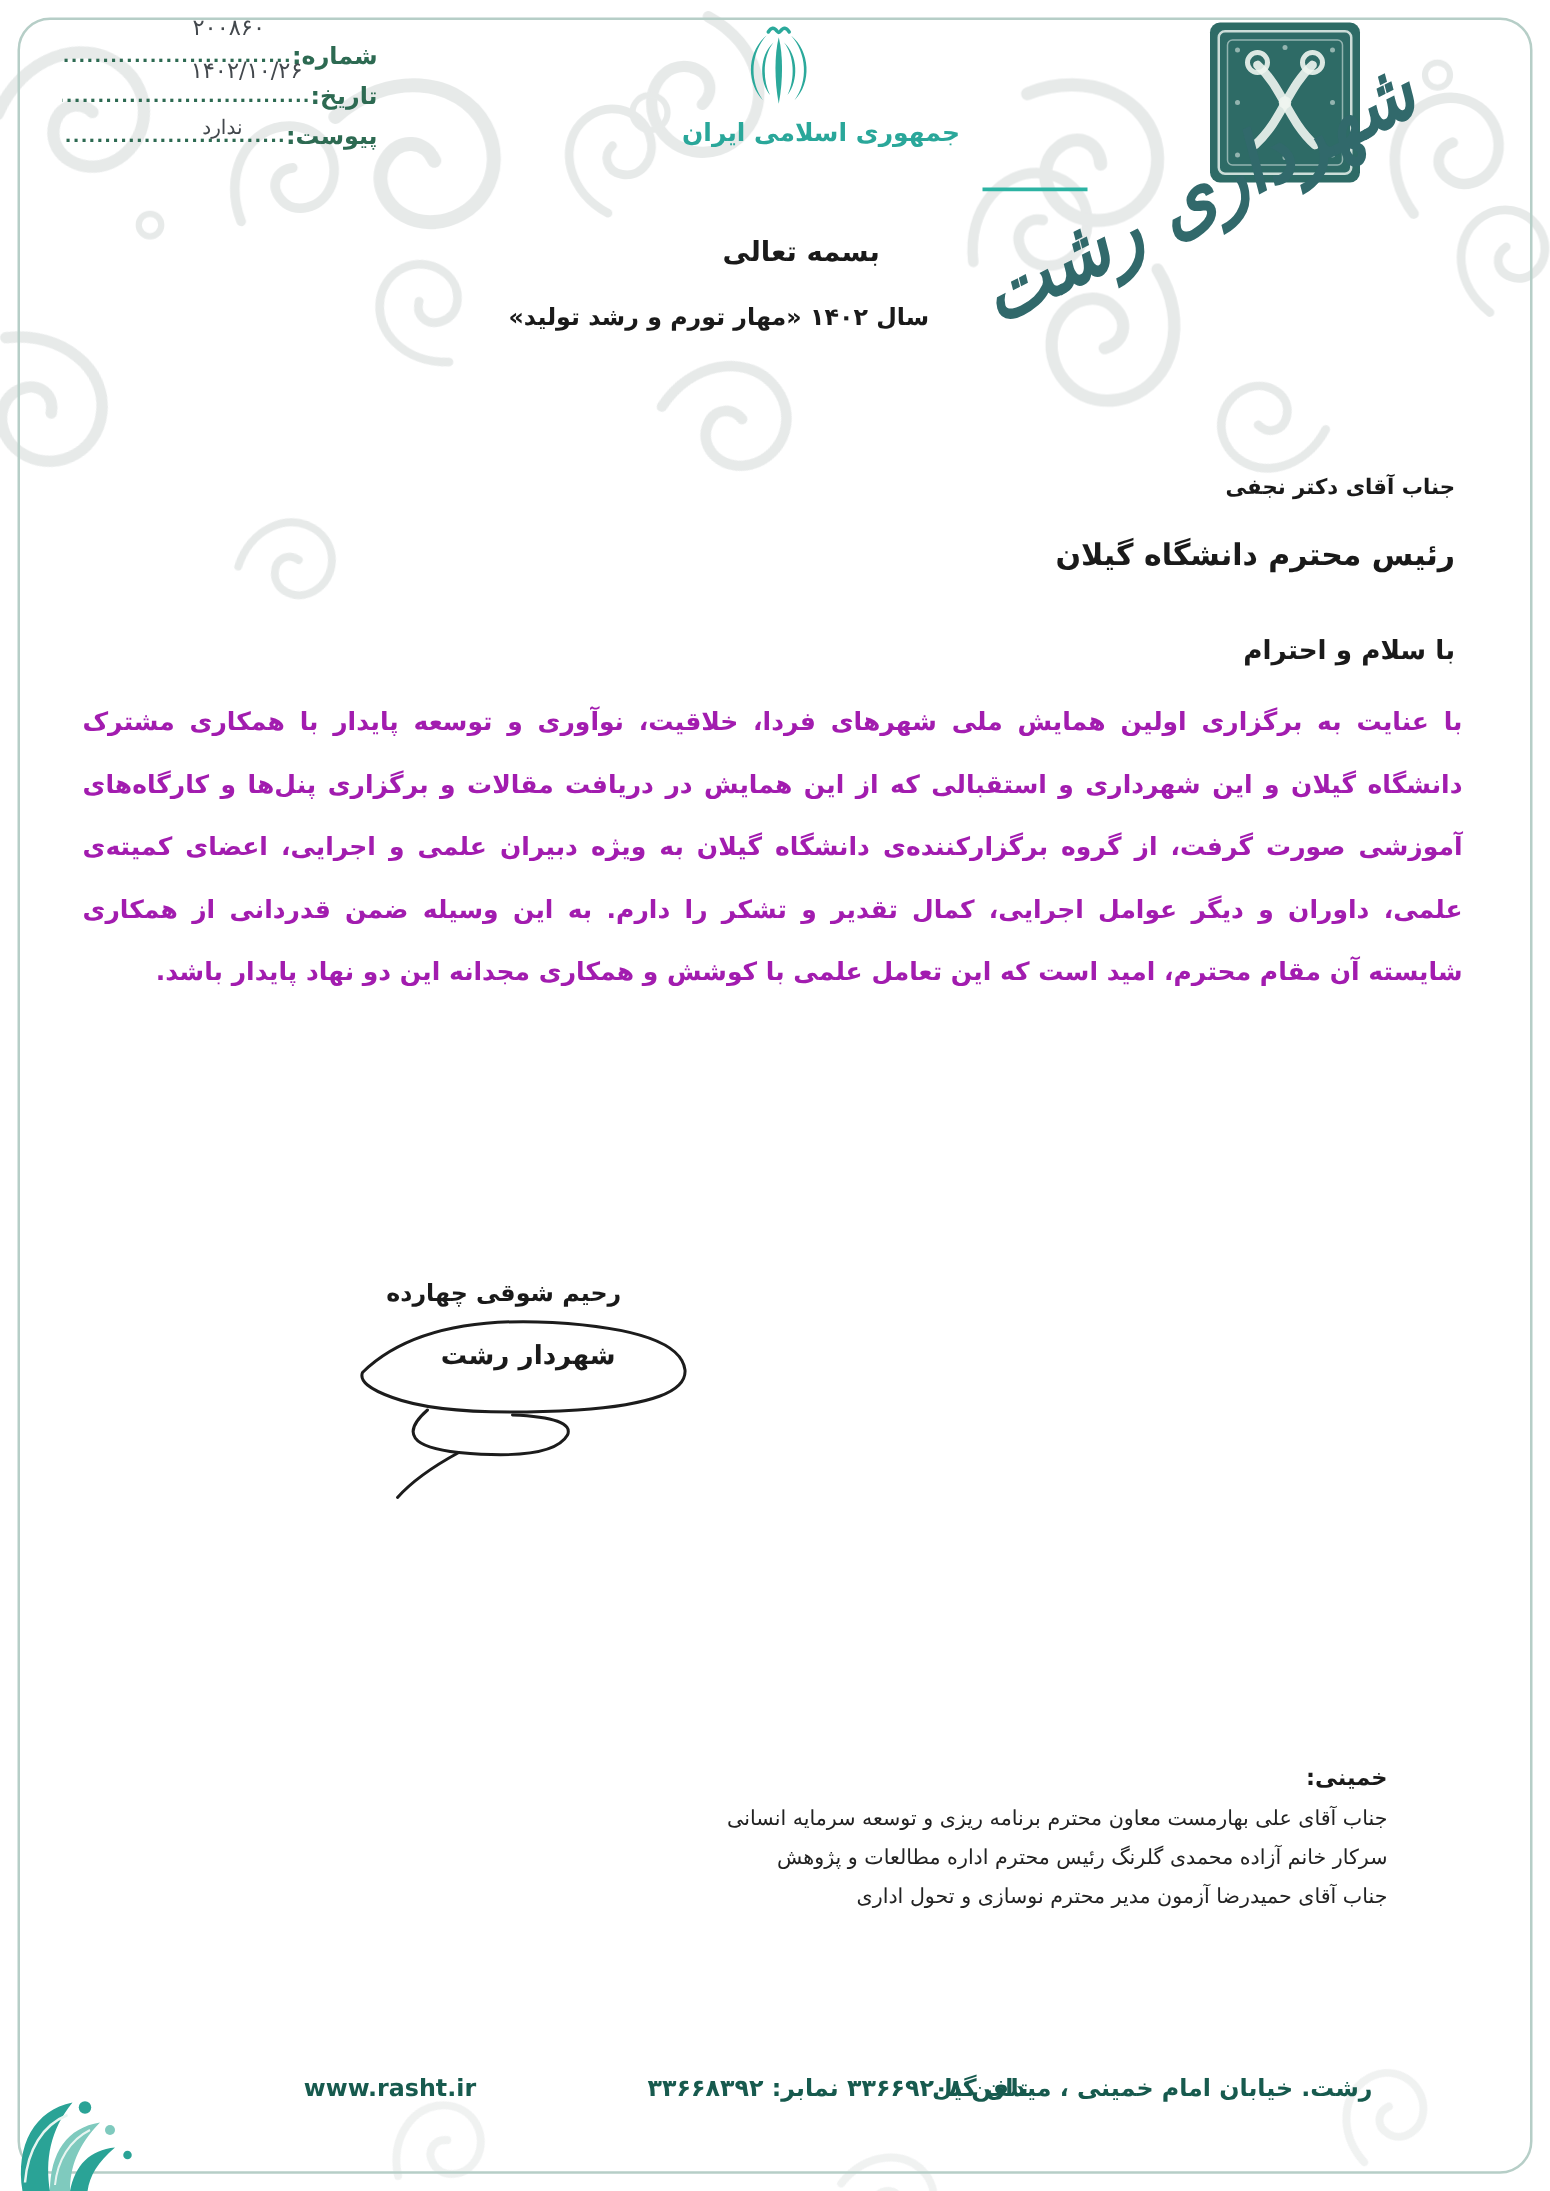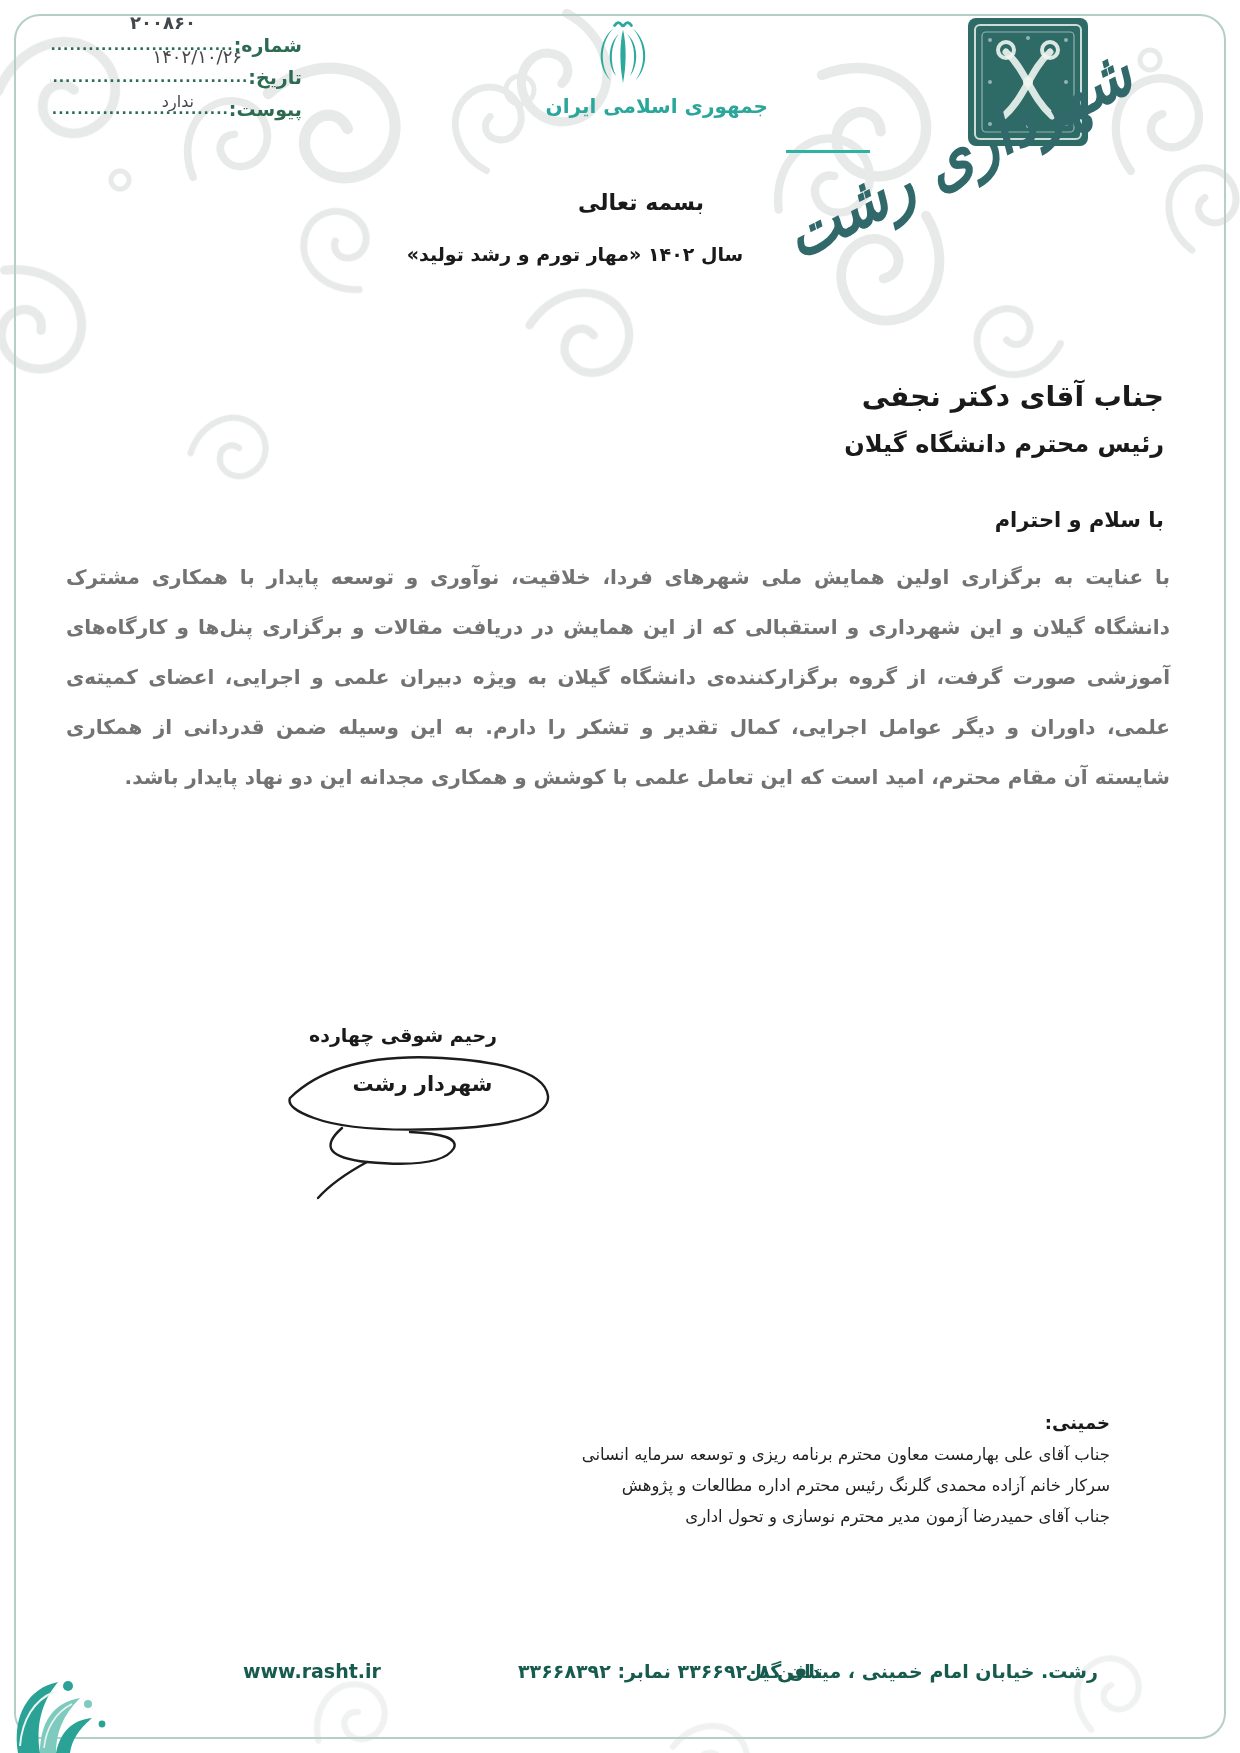--- a/index.html
+++ b/index.html
@@ -19,21 +19,21 @@
   
   .flourish{position:absolute;left:0;top:0;width:1240px;height:520px;pointer-events:none;}
   .flourish-bottom{position:absolute;left:0;top:1600px;width:1240px;height:153px;pointer-events:none;}
 
   
   .meta{position:absolute;left:50px;top:24px;width:252px;}
   .meta-row{position:relative;height:32px;display:flex;direction:rtl;align-items:flex-end;}
   .meta-label{color:#2d6a52;font-weight:bold;font-size:19px;white-space:nowrap;text-align:center;}
   .meta-dots{flex:1;overflow:hidden;white-space:nowrap;color:#2d6a52;font-size:14px;font-weight:bold;letter-spacing:1px;line-height:22px;}
   .meta-value{position:absolute;color:#43484d;font-size:18px;direction:ltr;}
-  .v-number{top:-12px;right:106px;font-weight:bold;}
+  .v-number{top:-12px;right:90px;}
   .v-date{top:-10px;right:60px;}
   .v-attach{top:4px;right:108px;font-size:16px;}
 
   
   .emblem{position:absolute;left:588px;top:20px;width:70px;height:70px;}
   .republic{position:absolute;left:478px;top:94px;width:290px;
     color:#2aa79a;font-weight:bold;font-size:20px;direction:rtl;}
 
   
   .stamp{position:absolute;left:966px;top:16px;width:124px;height:132px;}
@@ -41,28 +41,28 @@
   
   .calli{position:absolute;left:738px;top:28px;width:430px;height:235px;overflow:visible;}
   .teal-line{position:absolute;left:786px;top:150px;width:84px;height:3px;background:#2cb3a3;}
 
   
   .besmeleh{position:absolute;top:190px;left:0;width:100%;text-align:center;
     font-weight:bold;font-size:22px;transform:translateX(21px);direction:rtl;}
   .slogan{position:absolute;top:243px;left:0;width:100%;text-align:center;
     font-weight:bold;font-size:19px;transform:translateX(-45px);direction:rtl;}
 
-  .addr1{position:absolute;top:380px;right:76px;font-weight:bold;font-size:28px;direction:rtl;}
+  .addr1{position:absolute;top:380px;right:76px;font-weight:bold;font-size:17px;direction:rtl;}
   .addr2{position:absolute;top:430px;right:76px;font-weight:bold;font-size:24px;direction:rtl;}
   .salutation{position:absolute;top:508px;right:76px;font-weight:bold;font-size:21px;direction:rtl;}
 
   .body-text{
     position:absolute;top:552px;right:70px;left:66px;
     direction:rtl;text-align:justify;
-    font-weight:bold;font-size:20px;line-height:50px;color:#737373;
+    font-weight:bold;font-size:20px;line-height:50px;color:#a21caf;
   }
 
   
   .sig-name{position:absolute;top:1024px;left:278px;width:250px;text-align:center;
     font-weight:bold;font-size:19px;direction:rtl;}
   .sig-title{position:absolute;top:1072px;left:330px;width:185px;text-align:center;
     font-weight:bold;font-size:21px;direction:rtl;}
   .sig-scribble{position:absolute;left:272px;top:1056px;width:330px;height:150px;}
 
   

